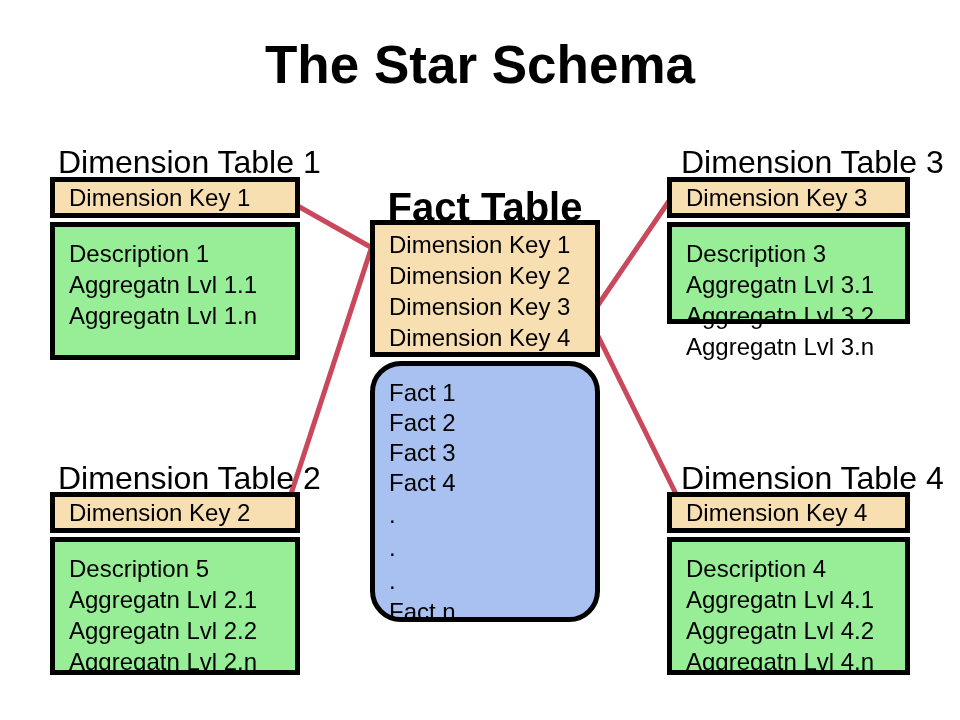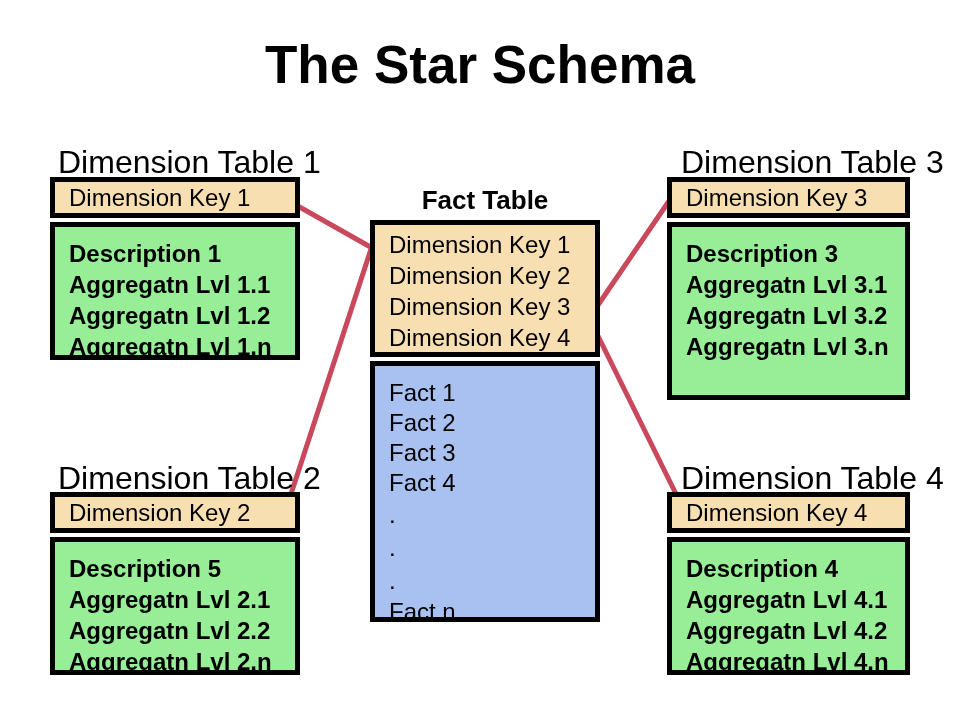--- a/index.html
+++ b/index.html
@@ -12,34 +12,34 @@
   .title {
     position: absolute; top: 34px; left: 0; width: 100%;
     text-align: center; font-size: 53px; font-weight: bold;
     letter-spacing: 0px;
   }
   svg.lines { position: absolute; top: 0; left: 0; z-index: 1; }
   .tbl-label {
     position: absolute; font-size: 32px; z-index: 2; white-space: nowrap;
   }
   .fact-label {
-    position: absolute; font-size: 26px; font-weight: bold;
+    position: absolute; font-size: 40px; font-weight: bold;
     text-align: center; z-index: 2;
   }
   .box {
     position: absolute; z-index: 2; box-sizing: border-box;
     border: 5px solid #000; font-size: 24px;
   }
   .key-box { background: #f7dfb2; }
   .key-box .line { padding-left: 14px; line-height: 31px; white-space: nowrap; }
   .dim-body { background: #97ee97; }
   .fact-keys { background: #f7dfb2; }
   .fact-body { background: #a8c1f0; }
   .dim-body { padding: 11px 0 0 14px; }
-  .dim-body .line { line-height: 31px; white-space: nowrap; font-weight: bold; }
+  .dim-body .line { line-height: 31px; white-space: nowrap; }
   .fact-keys { padding: 4px 0 0 14px; }
   .fact-keys .line { line-height: 31px; white-space: nowrap; }
   .fact-body { padding: 12px 0 0 14px; }
   .fact-body .line { height: 30px; line-height: 30px; white-space: nowrap; }
   .fact-body .line.dot { height: 33px; line-height: 33px; }
 </style>
 </head>
 <body>
 
 <div class="canvas">
@@ -53,43 +53,42 @@
     <line x1="598" y1="336" x2="676" y2="494" stroke-width="5" stroke-linecap="round" stroke="#c9485c"></line>
   </svg>
 
   <div class="tbl-label" style="left:58px; top:144px;">Dimension Table 1</div>
   <div class="box key-box" style="left:50px; top:177px; width:250px; height:41px;">
     <div class="line">Dimension Key 1</div>
   </div>
   <div class="box dim-body" style="left:50px; top:222px; width:250px; height:138px;">
     <div class="line">Description 1</div>
     <div class="line">Aggregatn Lvl 1.1</div>
-    <div class="line">Aggregatn Lvl 1.2</div>
     <div class="line">Aggregatn Lvl 1.n</div>
   </div>
 
   <div class="tbl-label" style="left:681px; top:144px;">Dimension Table 3</div>
   <div class="box key-box" style="left:667px; top:177px; width:243px; height:41px;">
     <div class="line">Dimension Key 3</div>
   </div>
-  <div class="box dim-body" style="left:667px; top:222px; width:243px; height:178px;">
+  <div class="box dim-body" style="left:667px; top:222px; width:243px; height:102px;">
     <div class="line">Description 3</div>
     <div class="line">Aggregatn Lvl 3.1</div>
     <div class="line">Aggregatn Lvl 3.2</div>
     <div class="line">Aggregatn Lvl 3.n</div>
   </div>
 
   <div class="fact-label" style="left:370px; top:185px; width:230px;">Fact Table</div>
   <div class="box fact-keys" style="left:370px; top:220px; width:230px; height:137px;">
     <div class="line">Dimension Key 1</div>
     <div class="line">Dimension Key 2</div>
     <div class="line">Dimension Key 3</div>
     <div class="line">Dimension Key 4</div>
   </div>
-  <div class="box fact-body" style="left:370px; top:361px; width:230px; height:261px;">
+  <div class="box fact-body" style="left:370px; top:361px; width:230px; height:261px;border-radius:31px;">
     <div class="line">Fact 1</div>
     <div class="line">Fact 2</div>
     <div class="line">Fact 3</div>
     <div class="line">Fact 4</div>
     <div class="line dot">.</div>
     <div class="line dot">.</div>
     <div class="line dot">.</div>
     <div class="line">Fact n</div>
   </div>
 

